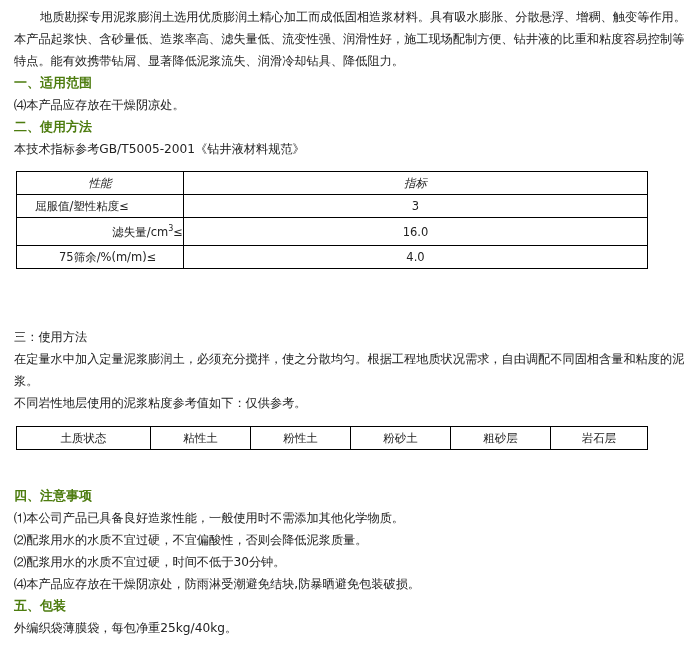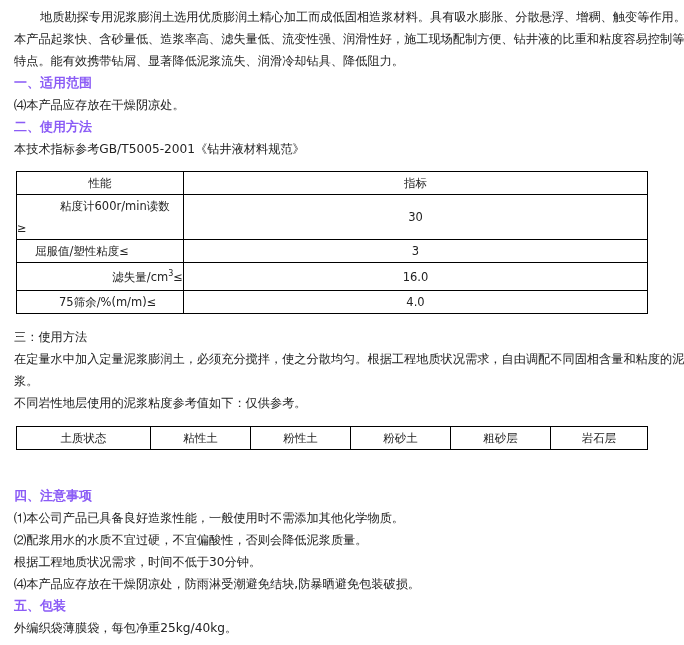--- a/index.html
+++ b/index.html
@@ -3,26 +3,26 @@
 <meta charset="utf-8">
 <style>
   html, body { margin:0; padding:0; background:#ffffff; }
   body {
     width:684px; height:645px; overflow:hidden; position:relative;
     font-family: "DejaVu Sans", "Liberation Sans", sans-serif;
     font-size:12px; color:#222;
   }
   .line { position:absolute; left:14px; white-space:nowrap; line-height:16px; font-size:12.2px; }
   .indent { left:40px; }
-  .h { font-weight:bold; font-size:13px; color:#8b5cf6; }
+  .h { font-weight:bold; font-size:13px; color:#4d7c0f; }
   table { position:absolute; border-collapse:collapse; table-layout:fixed; }
   td { border:1px solid #000; text-align:center; font-size:11.5px; padding:0; color:#222; }
   #t1 { left:16px; top:171px; width:632px; }
   #t1 td.c1 { width:166px; }
-  #t1 tr.r0 td { height:22px; }
+  #t1 tr.r0 td { height:22px;font-style:italic; }
   #t1 tr.r1 td { height:44px; }
   #t1 tr.r2 td { height:22px; }
   #t1 tr.r3 td { height:27px; }
   #t1 tr.r4 td { height:22px; }
   .r1 .c1 { vertical-align:top; text-align:left; position:relative; }
   .r1 .c1 .a { position:absolute; left:43px; top:4px; }
   .r1 .c1 .b { position:absolute; left:0px; top:26px; }
   #t2 { left:16px; top:426px; width:632px; }
   #t2 td { height:22px; }
   sup { font-size:8px; }
@@ -40,27 +40,20 @@
 <div class="line" style="top:97px;">⑷本产品应存放在干燥阴凉处。</div>
 
 <div class="line h" style="top:119px;">二、使用方法</div>
 <div class="line" style="top:141px;">本技术指标参考GB/T5005-2001《钻井液材料规范》</div>
 
 <table id="t1">
   <tbody>
       <tr class="r0">
     <td class="c1">性能</td>
     <td>指标</td>
-  </tr>
-  <tr class="r1">
-    <td class="c1">
-      <span class="a">粘度计600r/min读数</span>
-      <span class="b">≥</span>
-    </td>
-    <td>30</td>
   </tr>
   <tr class="r2">
     <td class="c1" style="text-align:left;padding-left:18px;">屈服值/塑性粘度≤</td>
     <td>3</td>
   </tr>
   <tr class="r3">
     <td class="c1" style="text-align:right;padding-left:28px;"><span>滤失量/cm</span><sup>3</sup><span>≤</span></td>
     <td>16.0</td>
   </tr>
   <tr class="r4">
@@ -84,17 +77,17 @@
     <td style="width:99px;">粉砂土</td>
     <td style="width:99px;">粗砂层</td>
     <td>岩石层</td>
   </tr>
 </tbody>
   </table>
 
 <div class="line h" style="top:488px;">四、注意事项</div>
 <div class="line" style="top:510px;">⑴本公司产品已具备良好造浆性能，一般使用时不需添加其他化学物质。</div>
 <div class="line" style="top:532px;">⑵配浆用水的水质不宜过硬，不宜偏酸性，否则会降低泥浆质量。</div>
-<div class="line" style="top:554px;">根据工程地质状况需求，时间不低于30分钟。</div>
+<div class="line" style="top:554px;">⑵配浆用水的水质不宜过硬，时间不低于30分钟。</div>
 <div class="line" style="top:576px;">⑷本产品应存放在干燥阴凉处，防雨淋受潮避免结块,防暴晒避免包装破损。</div>
 
 <div class="line h" style="top:598px;">五、包装</div>
 <div class="line" style="top:620px;">外编织袋薄膜袋，每包净重25kg/40kg。</div>
 
 </body></html>

